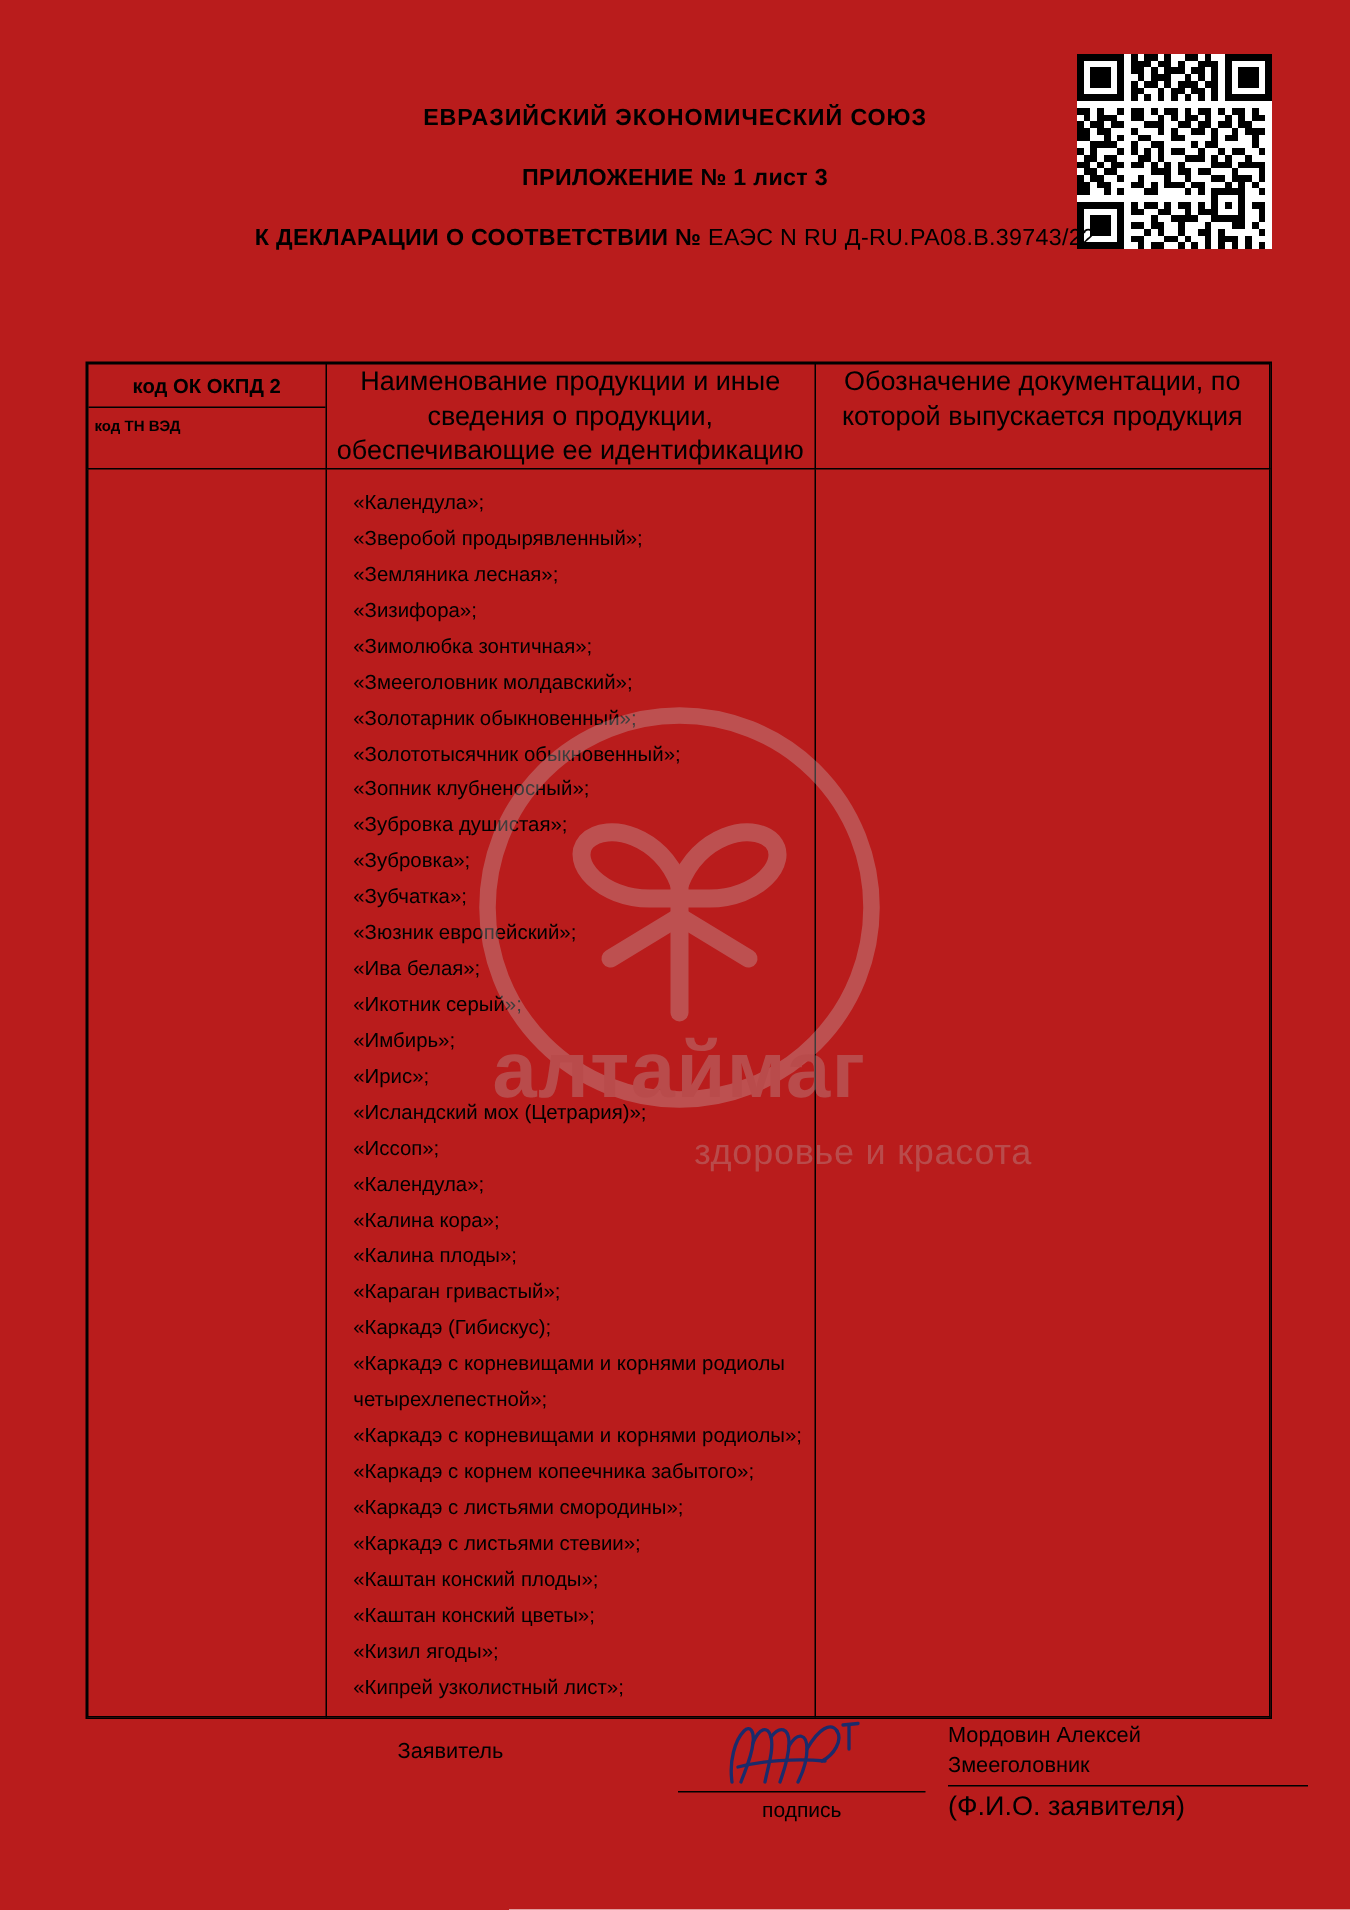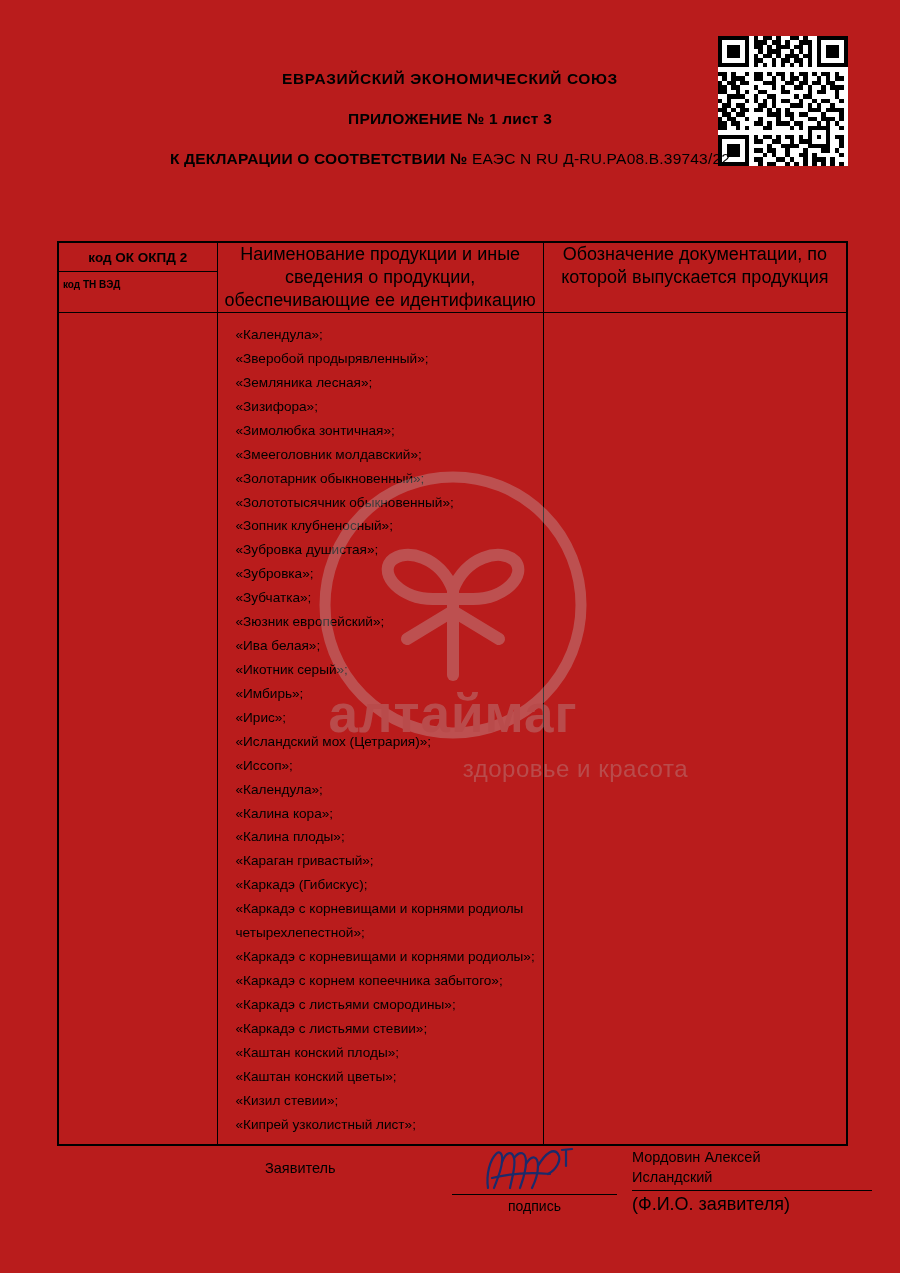--- a/index.html
+++ b/index.html
@@ -488,21 +488,21 @@
                 <li>«Калина плоды»;</li>
                 <li>«Караган гривастый»;</li>
                 <li>«Каркадэ (Гибискус);</li>
                 <li>«Каркадэ с корневищами и корнями родиолы четырехлепестной»;</li>
                 <li>«Каркадэ с корневищами и корнями родиолы»;</li>
                 <li>«Каркадэ с корнем копеечника забытого»;</li>
                 <li>«Каркадэ с листьями смородины»;</li>
                 <li>«Каркадэ с листьями стевии»;</li>
                 <li>«Каштан конский плоды»;</li>
                 <li>«Каштан конский цветы»;</li>
-                <li>«Кизил стевии»;</li>
+                <li>«Кизил ягоды»;</li>
                 <li>«Кипрей узколистный лист»;</li>
               </ul>
         </td>
         <td class="col-doc"></td>
       </tr>
     </tbody>
       </table>
   </div>
 
   <div class="footer">
@@ -522,19 +522,19 @@
             <path d="M92,6 L102,5"></path>
             <path d="M22,34 C38,30 60,28 80,30"></path>
           </g>
         </svg>
       </div>
       <div class="f-sign-caption">подпись</div>
     </div>
 
     <div class="f-name-block">
       <div class="f-name">Мордовин Алексей</div>
-      <div class="f-name">Исландский</div>
+      <div class="f-name">Змееголовник</div>
       <div class="f-name-line"></div>
       <div class="f-name-caption">(Ф.И.О. заявителя)</div>
     </div>
   </div>
 
 </div>
 
 </body></html>

